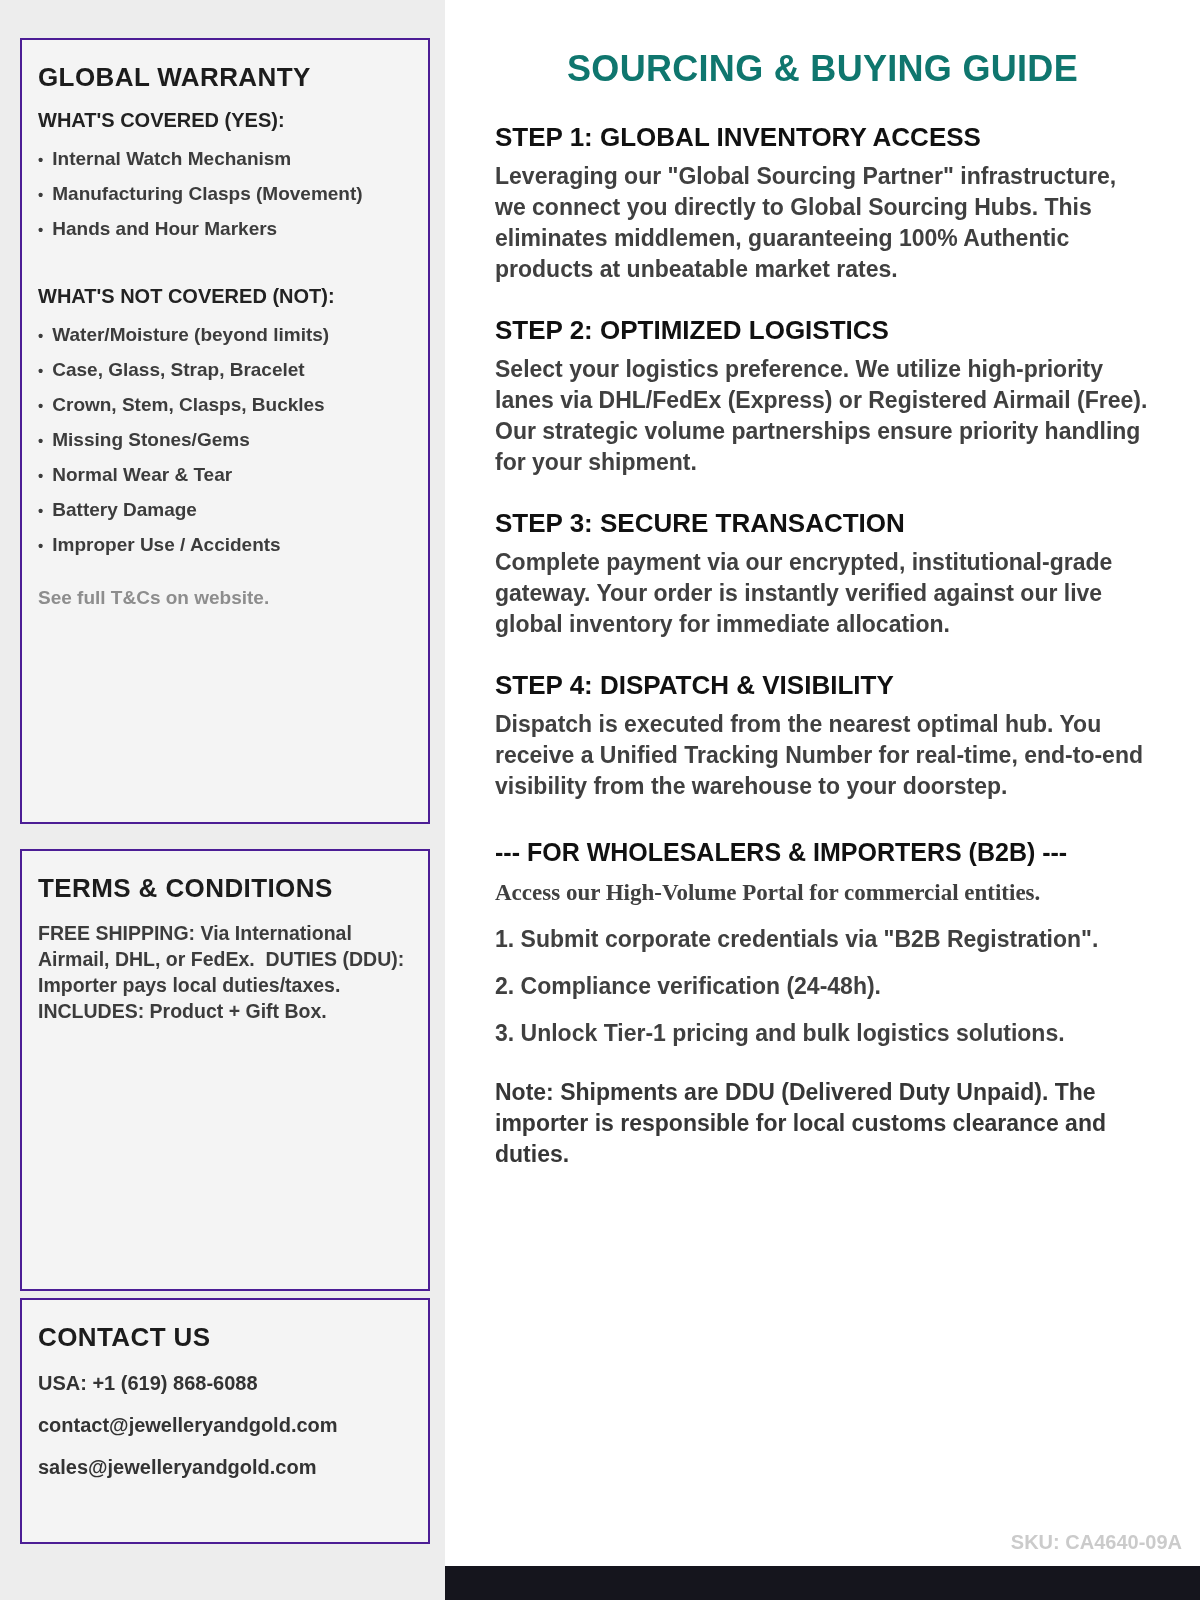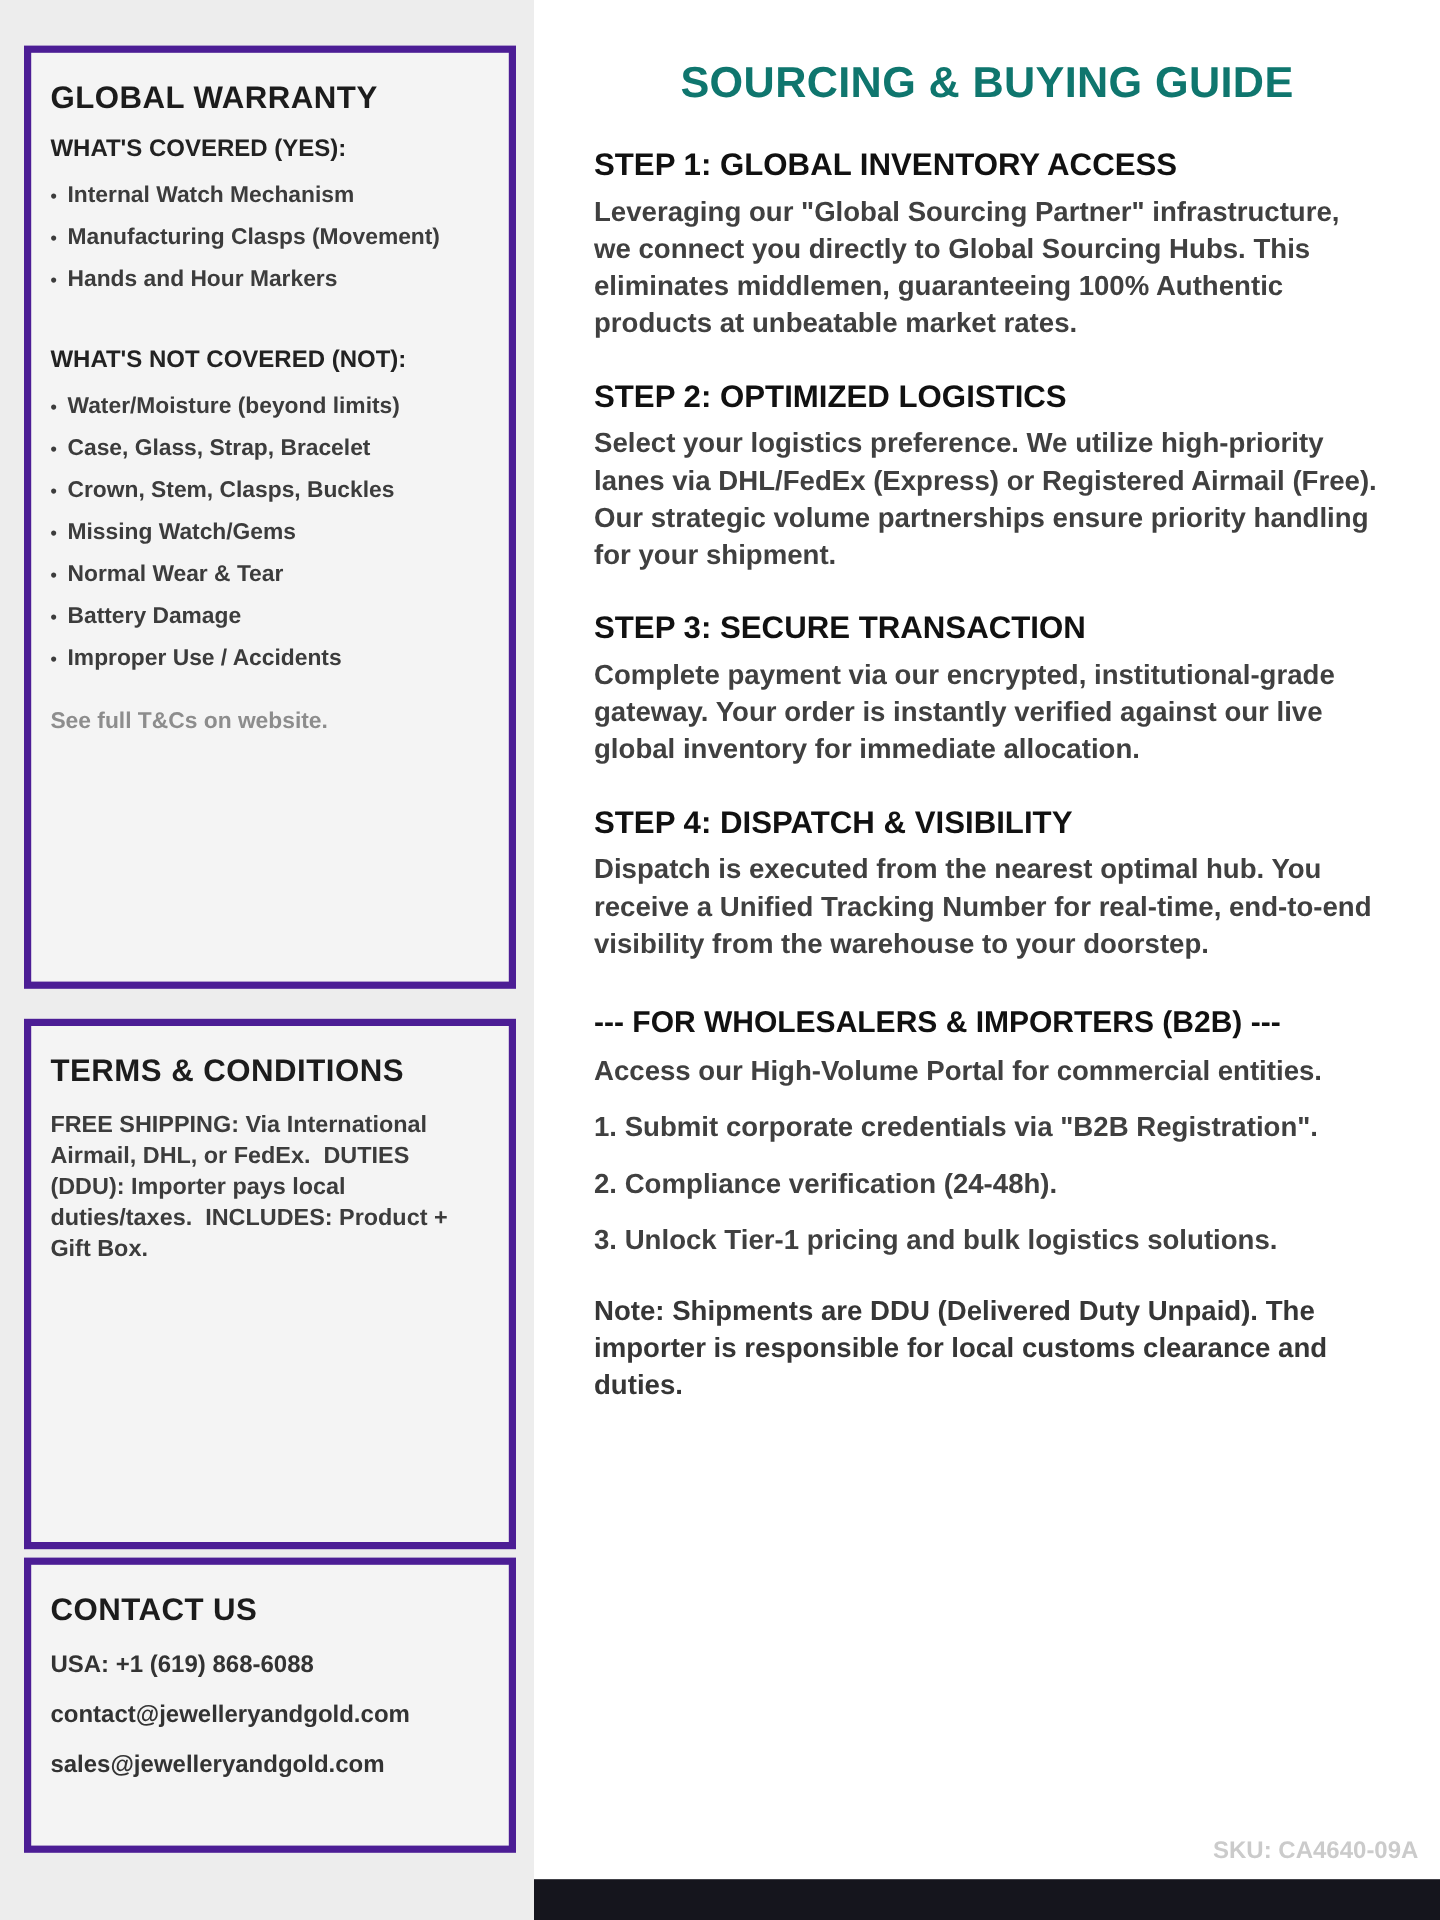--- a/index.html
+++ b/index.html
@@ -18,21 +18,21 @@
   .sidebar {
     position: absolute;
     left: 0; top: 0;
     width: 445px;
     height: 1600px;
     background: #ededed;
     padding: 38px 15px 0 20px;
   }
   .box {
     background: #f4f4f4;
-    border: 6px solid #4c1d95;
+    border: 2px solid #4c1d95;
     padding: 22px 16px;
   }
   .warranty-box { height: 786px; }
   .terms-box    { margin-top: 25px; height: 442px; }
   .contact-box  { margin-top: 7px; height: 246px; }
 
   .box-title {
     font-size: 26px;
     font-weight: bold;
     color: #1c1c1c;
@@ -112,21 +112,21 @@
     font-weight: bold;
     color: #404040;
     line-height: 31px;
   }
   .b2b { margin-top: 36px; }
   .b2b-heading {
     font-size: 25px;
     font-weight: bold;
     color: #111111;
   }
-  .b2b-intro { margin-top: 10px; }
+  .b2b-intro { margin-top: 10px; font-family: Liberation Serif, serif; }
   .b2b-item  {
     margin-top: 16px;
     font-size: 23px;
     font-weight: bold;
     color: #404040;
     line-height: 31px;
   }
   .b2b-note {
     margin-top: 28px;
     font-size: 23px;
@@ -164,21 +164,21 @@
       <ul class="bullet-list">
         <li>Internal Watch Mechanism</li>
         <li>Manufacturing Clasps (Movement)</li>
         <li>Hands and Hour Markers</li>
       </ul>
       <h3 class="sub-title not-covered">WHAT'S NOT COVERED (NOT):</h3>
       <ul class="bullet-list">
         <li>Water/Moisture (beyond limits)</li>
         <li>Case, Glass, Strap, Bracelet</li>
         <li>Crown, Stem, Clasps, Buckles</li>
-        <li>Missing Watch/Gems</li>
+        <li>Missing Stones/Gems</li>
         <li>Normal Wear &amp; Tear</li>
         <li>Battery Damage</li>
         <li>Improper Use / Accidents</li>
       </ul>
       <p class="footnote">See full T&amp;Cs on website.</p>
     </section>
 
     <section class="box terms-box">
       <h2 class="box-title">TERMS &amp; CONDITIONS</h2>
       <p class="terms-body">FREE SHIPPING: Via International Airmail, DHL, or FedEx.  DUTIES (DDU): Importer pays local duties/taxes.  INCLUDES: Product + Gift Box.</p>

